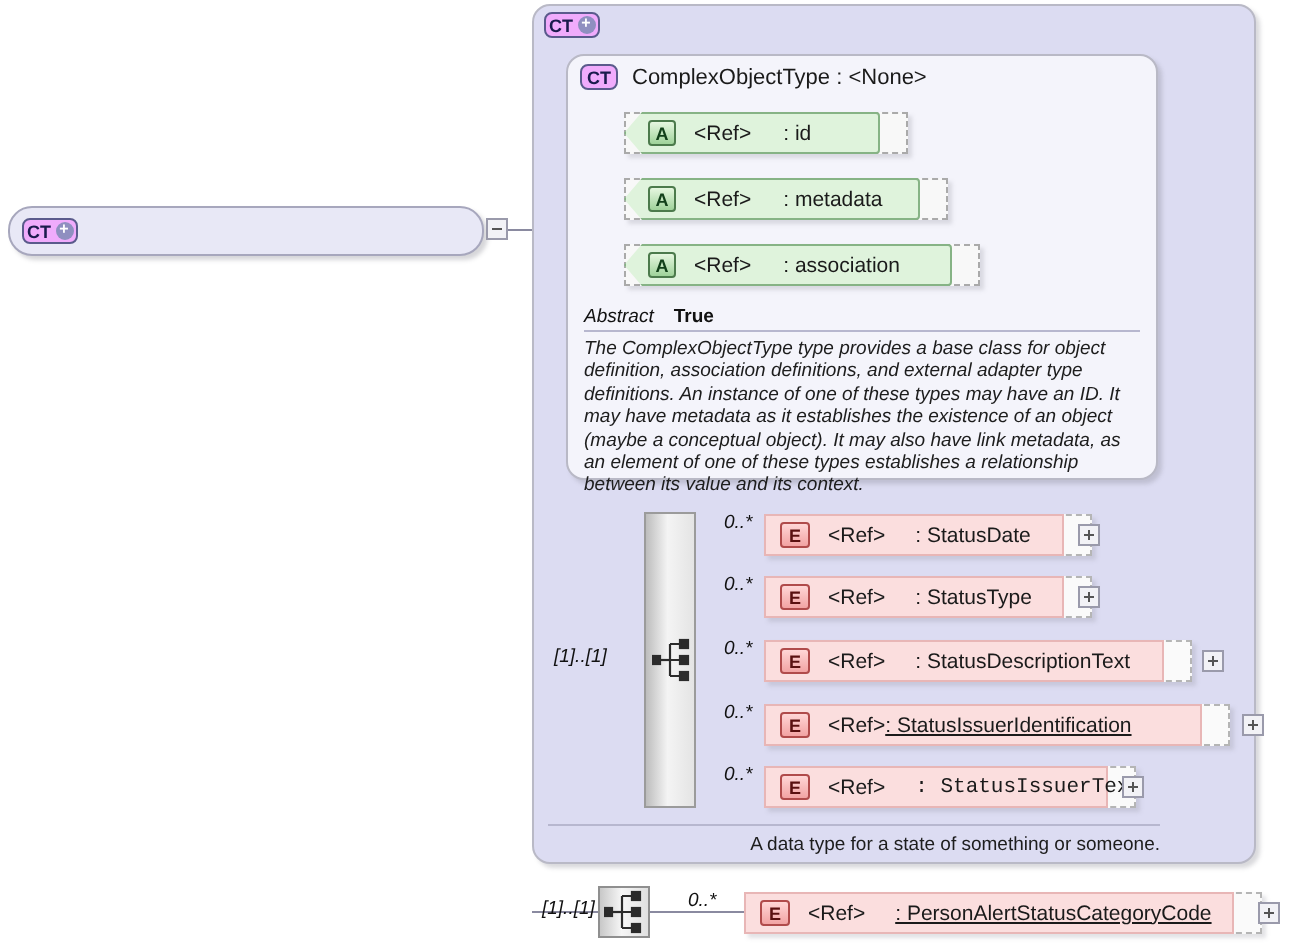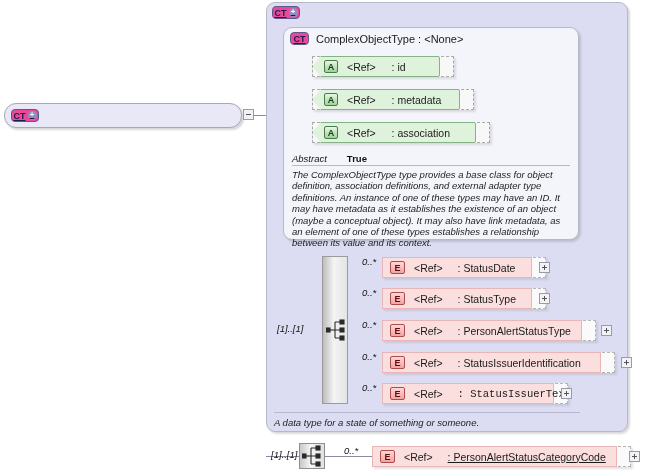--- a/index.html
+++ b/index.html
@@ -65,27 +65,26 @@
     align-items: center;
     justify-content: center;
     font-size: 9px;
     font-weight: bold;
     font-family: "Liberation Sans", sans-serif;
     box-sizing: border-box;
     flex: 0 0 auto;
   }
   .badge-ct {
     width: 28px; height: 13px;
-    background: #ec4899;
+    background: #f0abfc;
     border: 1px solid #5a5a8c;
     border-radius: 4px;
     color: #1b1b4d;
     letter-spacing: 0px;
     position: relative;
-    text-decoration: underline;
   }
   .badge-ct.plain { width: 19px; }
   .plus-circle {
     display: inline-block;
     width: 9px; height: 9px;
     margin-left: 2px;
     border-radius: 50%;
     background: #8f8fc0;
     color: #fff;
     font-size: 8px;
@@ -203,21 +202,20 @@
     position: absolute;
     left: 292px; top: 153px;
     width: 278px;
     box-sizing: border-box;
   }
   .doc-abstract {
     display: flex;
     align-items: baseline;
     border-bottom: 1px solid #b7b7cf;
     padding-bottom: 1px;
-    gap: 10px;
   }
   .doc-abstract-key {
     font-size: 9.5px;
     font-style: italic;
     color: #111;
     margin-right: 10px;
   }
   .doc-abstract-val {
     font-size: 9.5px;
     font-weight: bold;
@@ -237,23 +235,23 @@
     width: 306px;
     box-sizing: border-box;
   }
   .doc-bottom-rule {
     border-top: 1px solid #b7b7cf;
     height: 1px;
     width: 100%;
   }
   .doc-bottom-text {
     font-size: 9.5px;
-    font-style: italic;
     color: #1d1d1d;
     padding-top: 3px;
+    text-align: right;
   }
 
   
   .seq-bar {
     position: absolute;
     left: 322px; top: 256px;
     width: 26px; height: 148px;
     background: linear-gradient(to right, #bdbdbd 0%, #f4f4f4 45%, #e4e4e4 100%);
     border: 1px solid #9b9b9b;
     box-sizing: border-box;
@@ -402,31 +400,31 @@
       <span class="elem-text" style="margin-left:15px;">: StatusType</span>
     </div>
   </div>
   <div class="toggle-sq plus" style="left:539px; top:293px;"></div>
 
   <div class="card" style="left:362px; top:319px;">0..*</div>
   <div class="elem-row" style="left:382px; top:320px; width:214px;">
     <div class="elem-inner" style="width:200px;">
       <span class="badge badge-e">E</span>
       <span class="elem-text elem-name">&lt;Ref&gt;</span>
-      <span class="elem-text" style="margin-left:15px;">: PersonAlertStatusType</span>
+      <span class="elem-text" style="margin-left:15px;">: StatusDescriptionText</span>
     </div>
   </div>
   <div class="toggle-sq plus" style="left:601px; top:325px;"></div>
 
   <div class="card" style="left:362px; top:351px;">0..*</div>
   <div class="elem-row" style="left:382px; top:352px; width:233px;">
     <div class="elem-inner" style="width:219px;">
       <span class="badge badge-e">E</span>
       <span class="elem-text elem-name">&lt;Ref&gt;</span>
-      <span class="elem-text" style="margin-left:15px;">: StatusIssuerIdentification</span>
+      <span class="elem-text" style="text-decoration:underline;">: StatusIssuerIdentification</span>
     </div>
   </div>
   <div class="toggle-sq plus" style="left:621px; top:357px;"></div>
 
   <div class="card" style="left:362px; top:382px;">0..*</div>
   <div class="elem-row" style="left:382px; top:383px; width:186px;">
     <div class="elem-inner" style="width:172px;">
       <span class="badge badge-e">E</span>
       <span class="elem-text elem-name">&lt;Ref&gt;</span>
       <span class="elem-text" style="margin-left:15px;font-family:Liberation Mono, monospace;">: StatusIssuerText</span>

